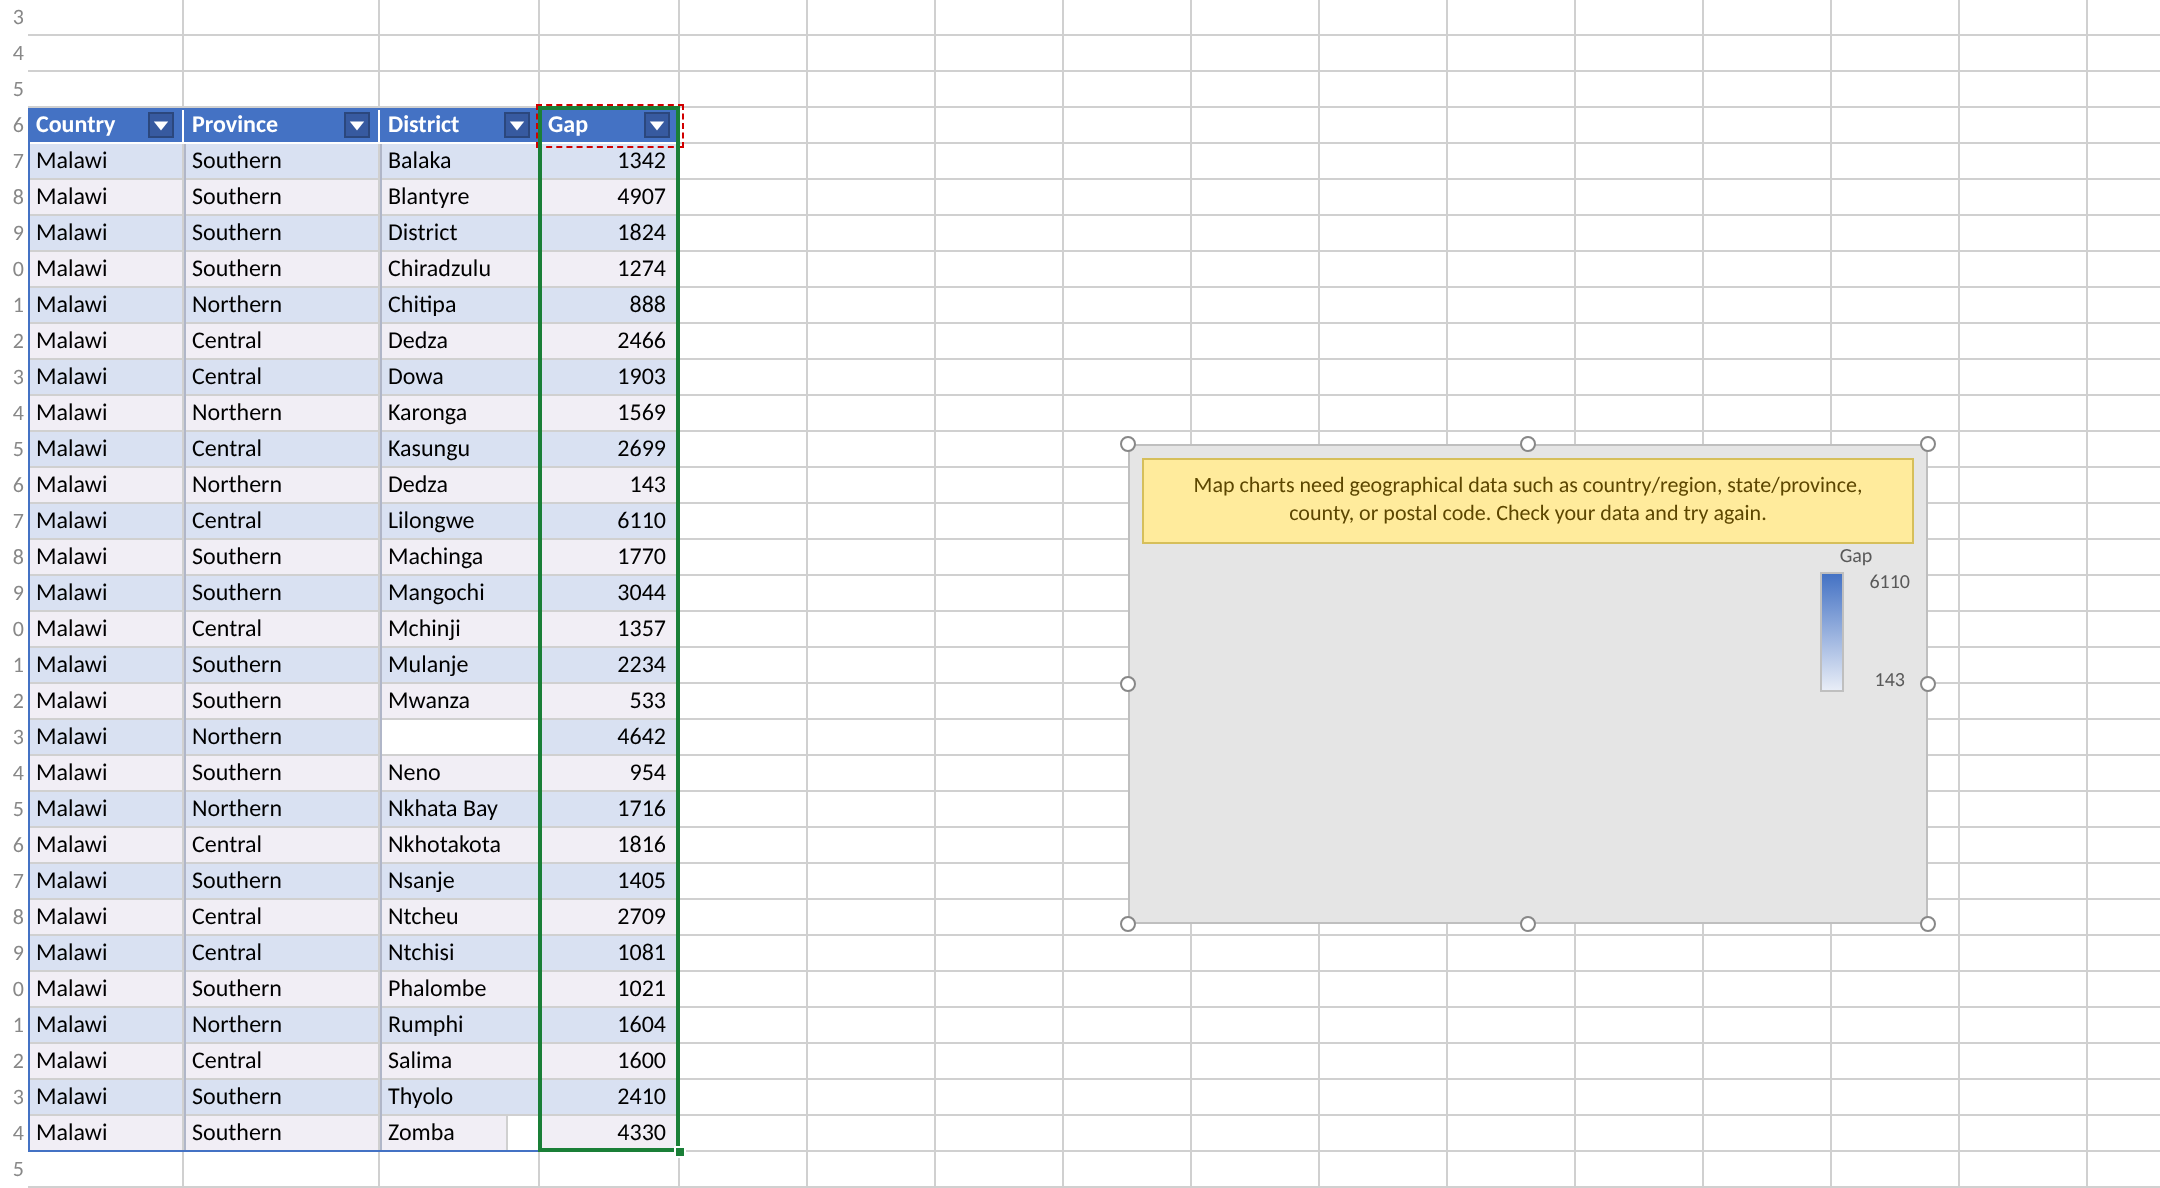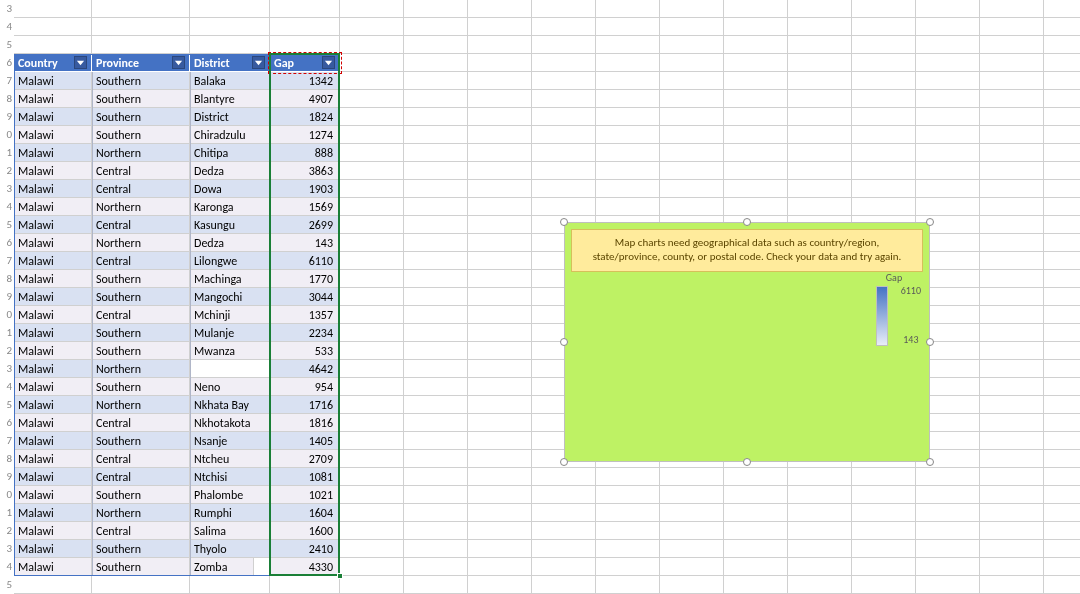--- a/index.html
+++ b/index.html
@@ -97,23 +97,23 @@
     width:0;
     border-left:1px solid #b0b6c8;
     pointer-events:none;
     z-index:2;
   }
   
   .chart-obj {
     position: absolute;
     left: 564px;
     top: 222px;
-    width: 366px;
+    width: 400px;
     height: 240px;
-    background: #bef264;
+    background: #e5e5e5;
     border: 1px solid #bfbfbf;
     z-index: 10;
   }
   .chart-obj .handle {
     position: absolute;
     width: 8px; height: 8px;
     background: #fff;
     border: 1px solid #888;
     border-radius: 50%;
   }
@@ -765,21 +765,21 @@
     <div class="cell oddrow" style="left: 92px; top: 126px; width: 98px;">Southern</div>
     <div class="cell oddrow" style="left: 190px; top: 126px; width: 80px;">Chiradzulu</div>
     <div class="cell oddrow num" style="left: 270px; top: 126px; width: 70px;">1274</div>
     <div class="cell evenrow" style="left: 14px; top: 144px; width: 78px;">Malawi</div>
     <div class="cell evenrow" style="left: 92px; top: 144px; width: 98px;">Northern</div>
     <div class="cell evenrow" style="left: 190px; top: 144px; width: 80px;">Chitipa</div>
     <div class="cell evenrow num" style="left: 270px; top: 144px; width: 70px;">888</div>
     <div class="cell oddrow" style="left: 14px; top: 162px; width: 78px;">Malawi</div>
     <div class="cell oddrow" style="left: 92px; top: 162px; width: 98px;">Central</div>
     <div class="cell oddrow" style="left: 190px; top: 162px; width: 80px;">Dedza</div>
-    <div class="cell oddrow num" style="left: 270px; top: 162px; width: 70px;">3863</div>
+    <div class="cell oddrow num" style="left: 270px; top: 162px; width: 70px;">2466</div>
     <div class="cell evenrow" style="left: 14px; top: 180px; width: 78px;">Malawi</div>
     <div class="cell evenrow" style="left: 92px; top: 180px; width: 98px;">Central</div>
     <div class="cell evenrow" style="left: 190px; top: 180px; width: 80px;">Dowa</div>
     <div class="cell evenrow num" style="left: 270px; top: 180px; width: 70px;">1903</div>
     <div class="cell oddrow" style="left: 14px; top: 198px; width: 78px;">Malawi</div>
     <div class="cell oddrow" style="left: 92px; top: 198px; width: 98px;">Northern</div>
     <div class="cell oddrow" style="left: 190px; top: 198px; width: 80px;">Karonga</div>
     <div class="cell oddrow num" style="left: 270px; top: 198px; width: 70px;">1569</div>
     <div class="cell evenrow" style="left: 14px; top: 216px; width: 78px;">Malawi</div>
     <div class="cell evenrow" style="left: 92px; top: 216px; width: 98px;">Central</div>

